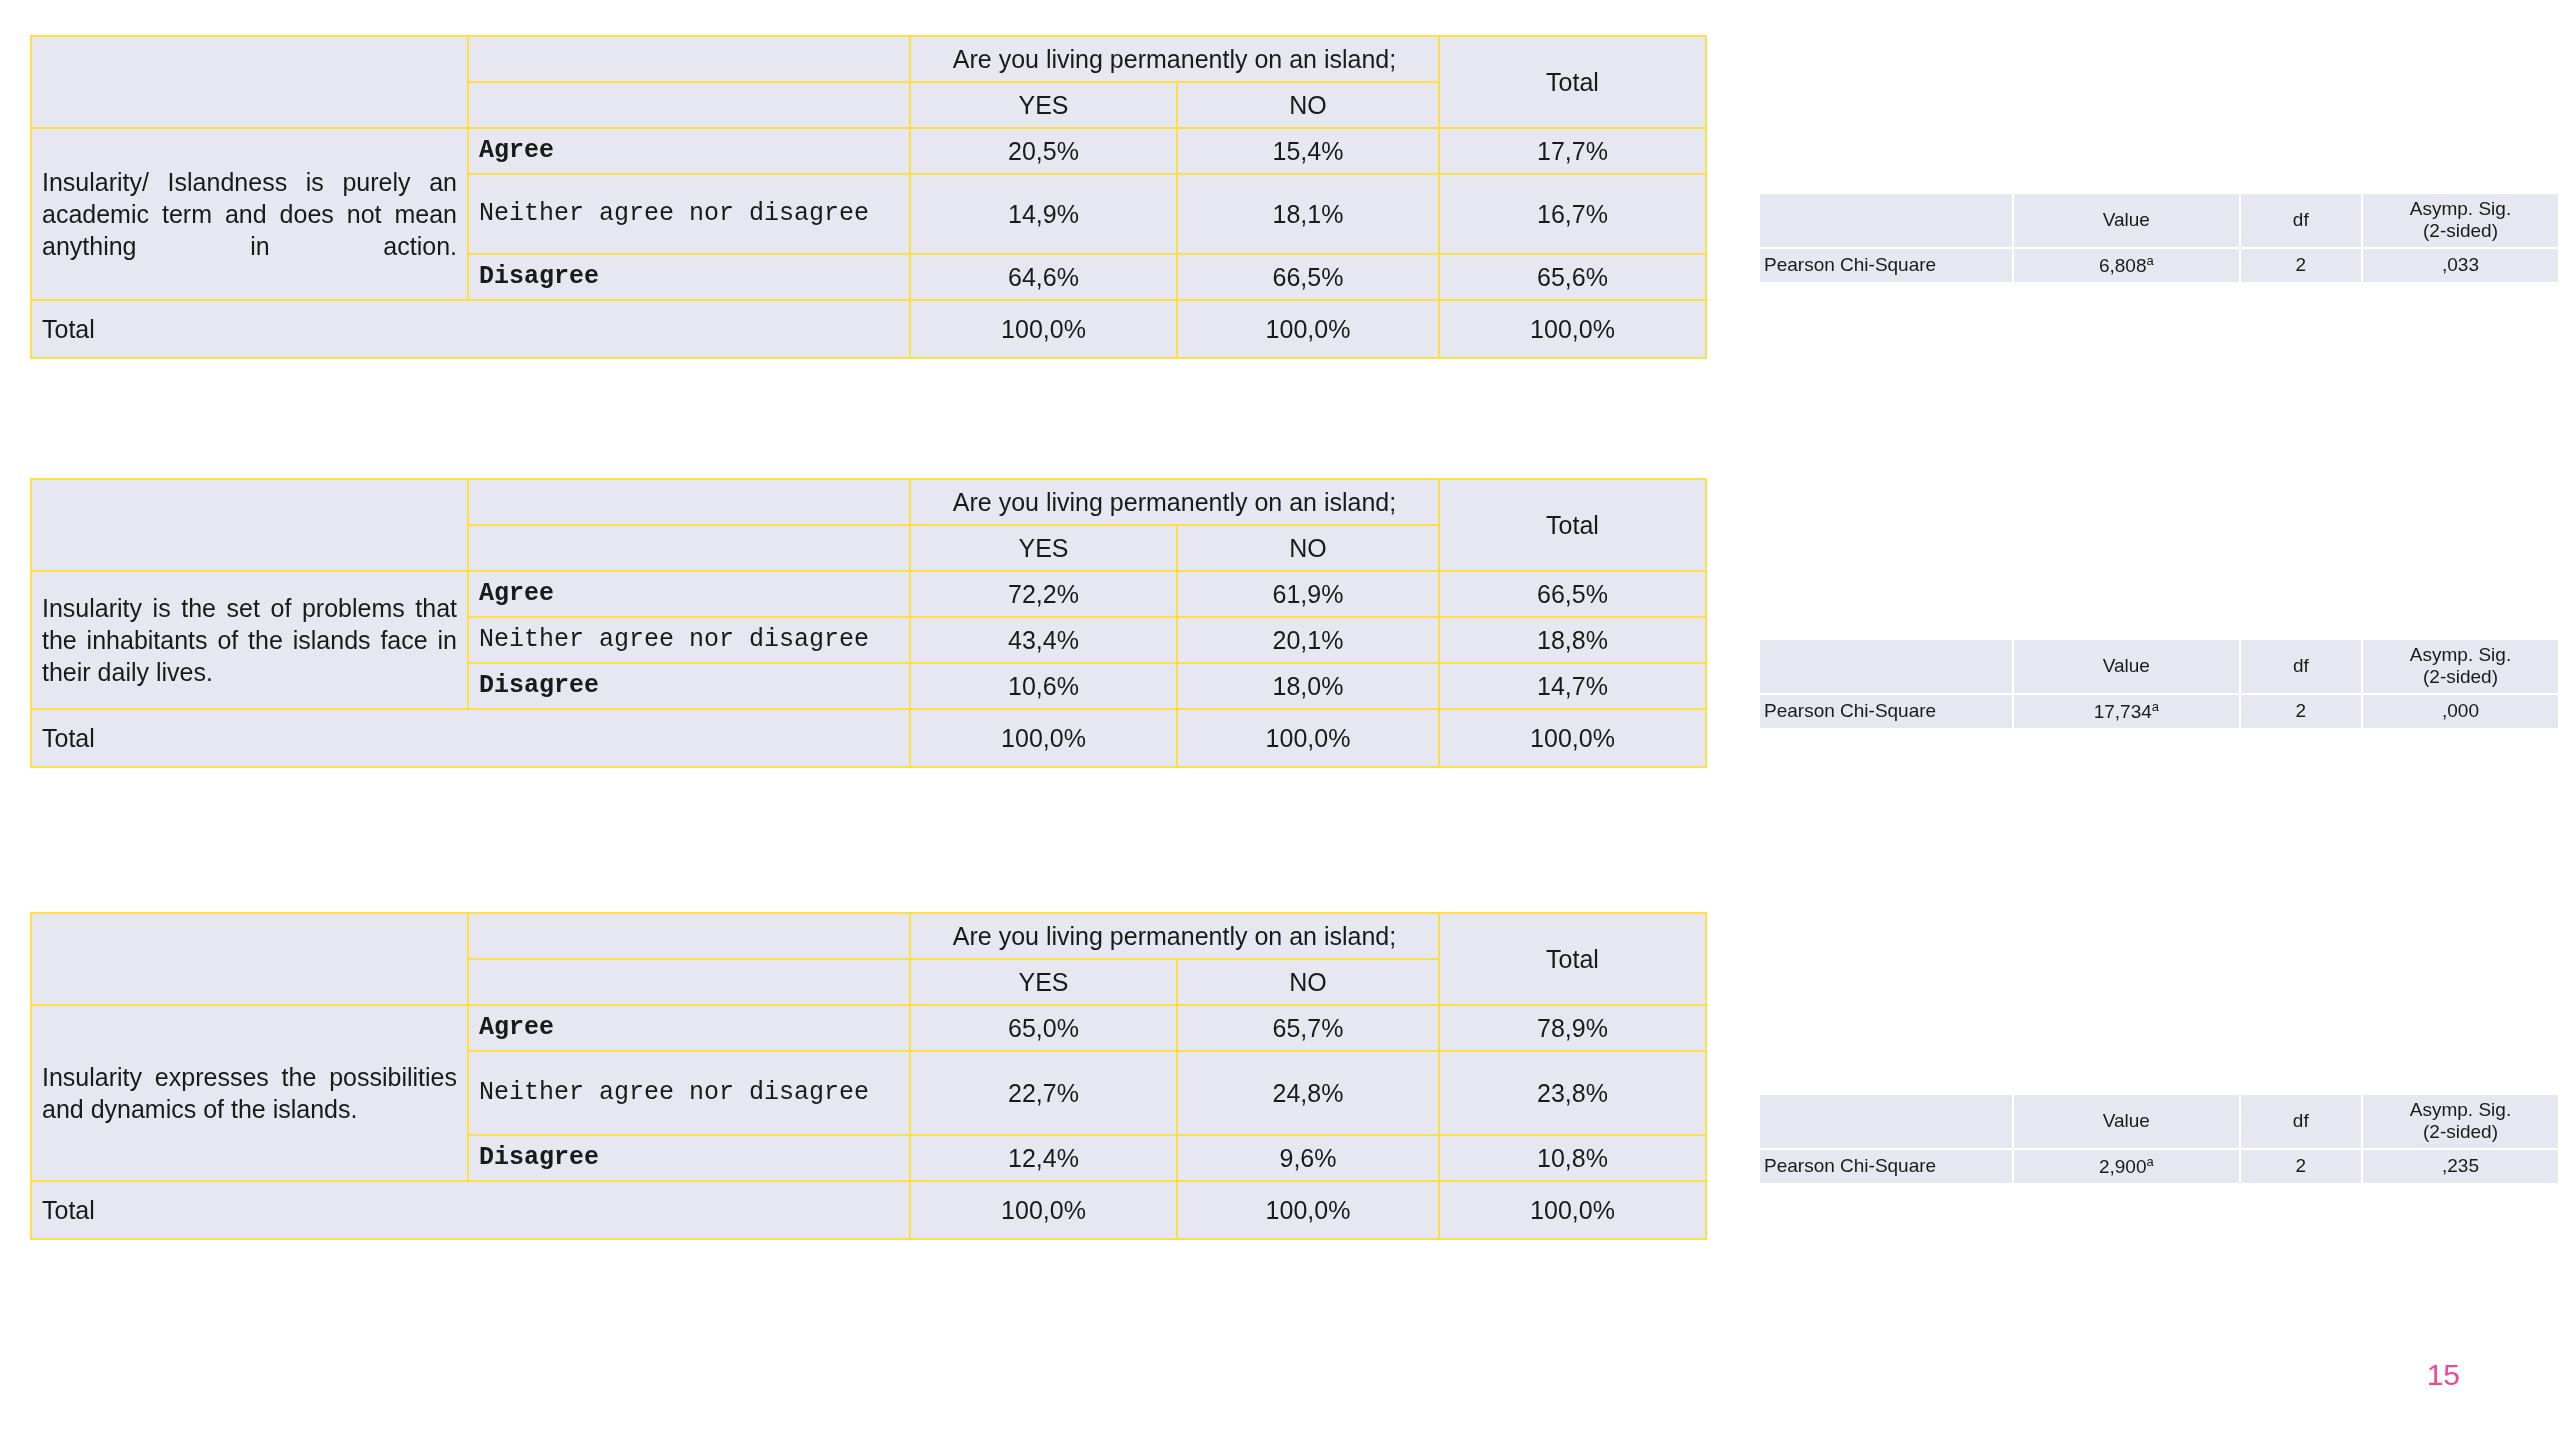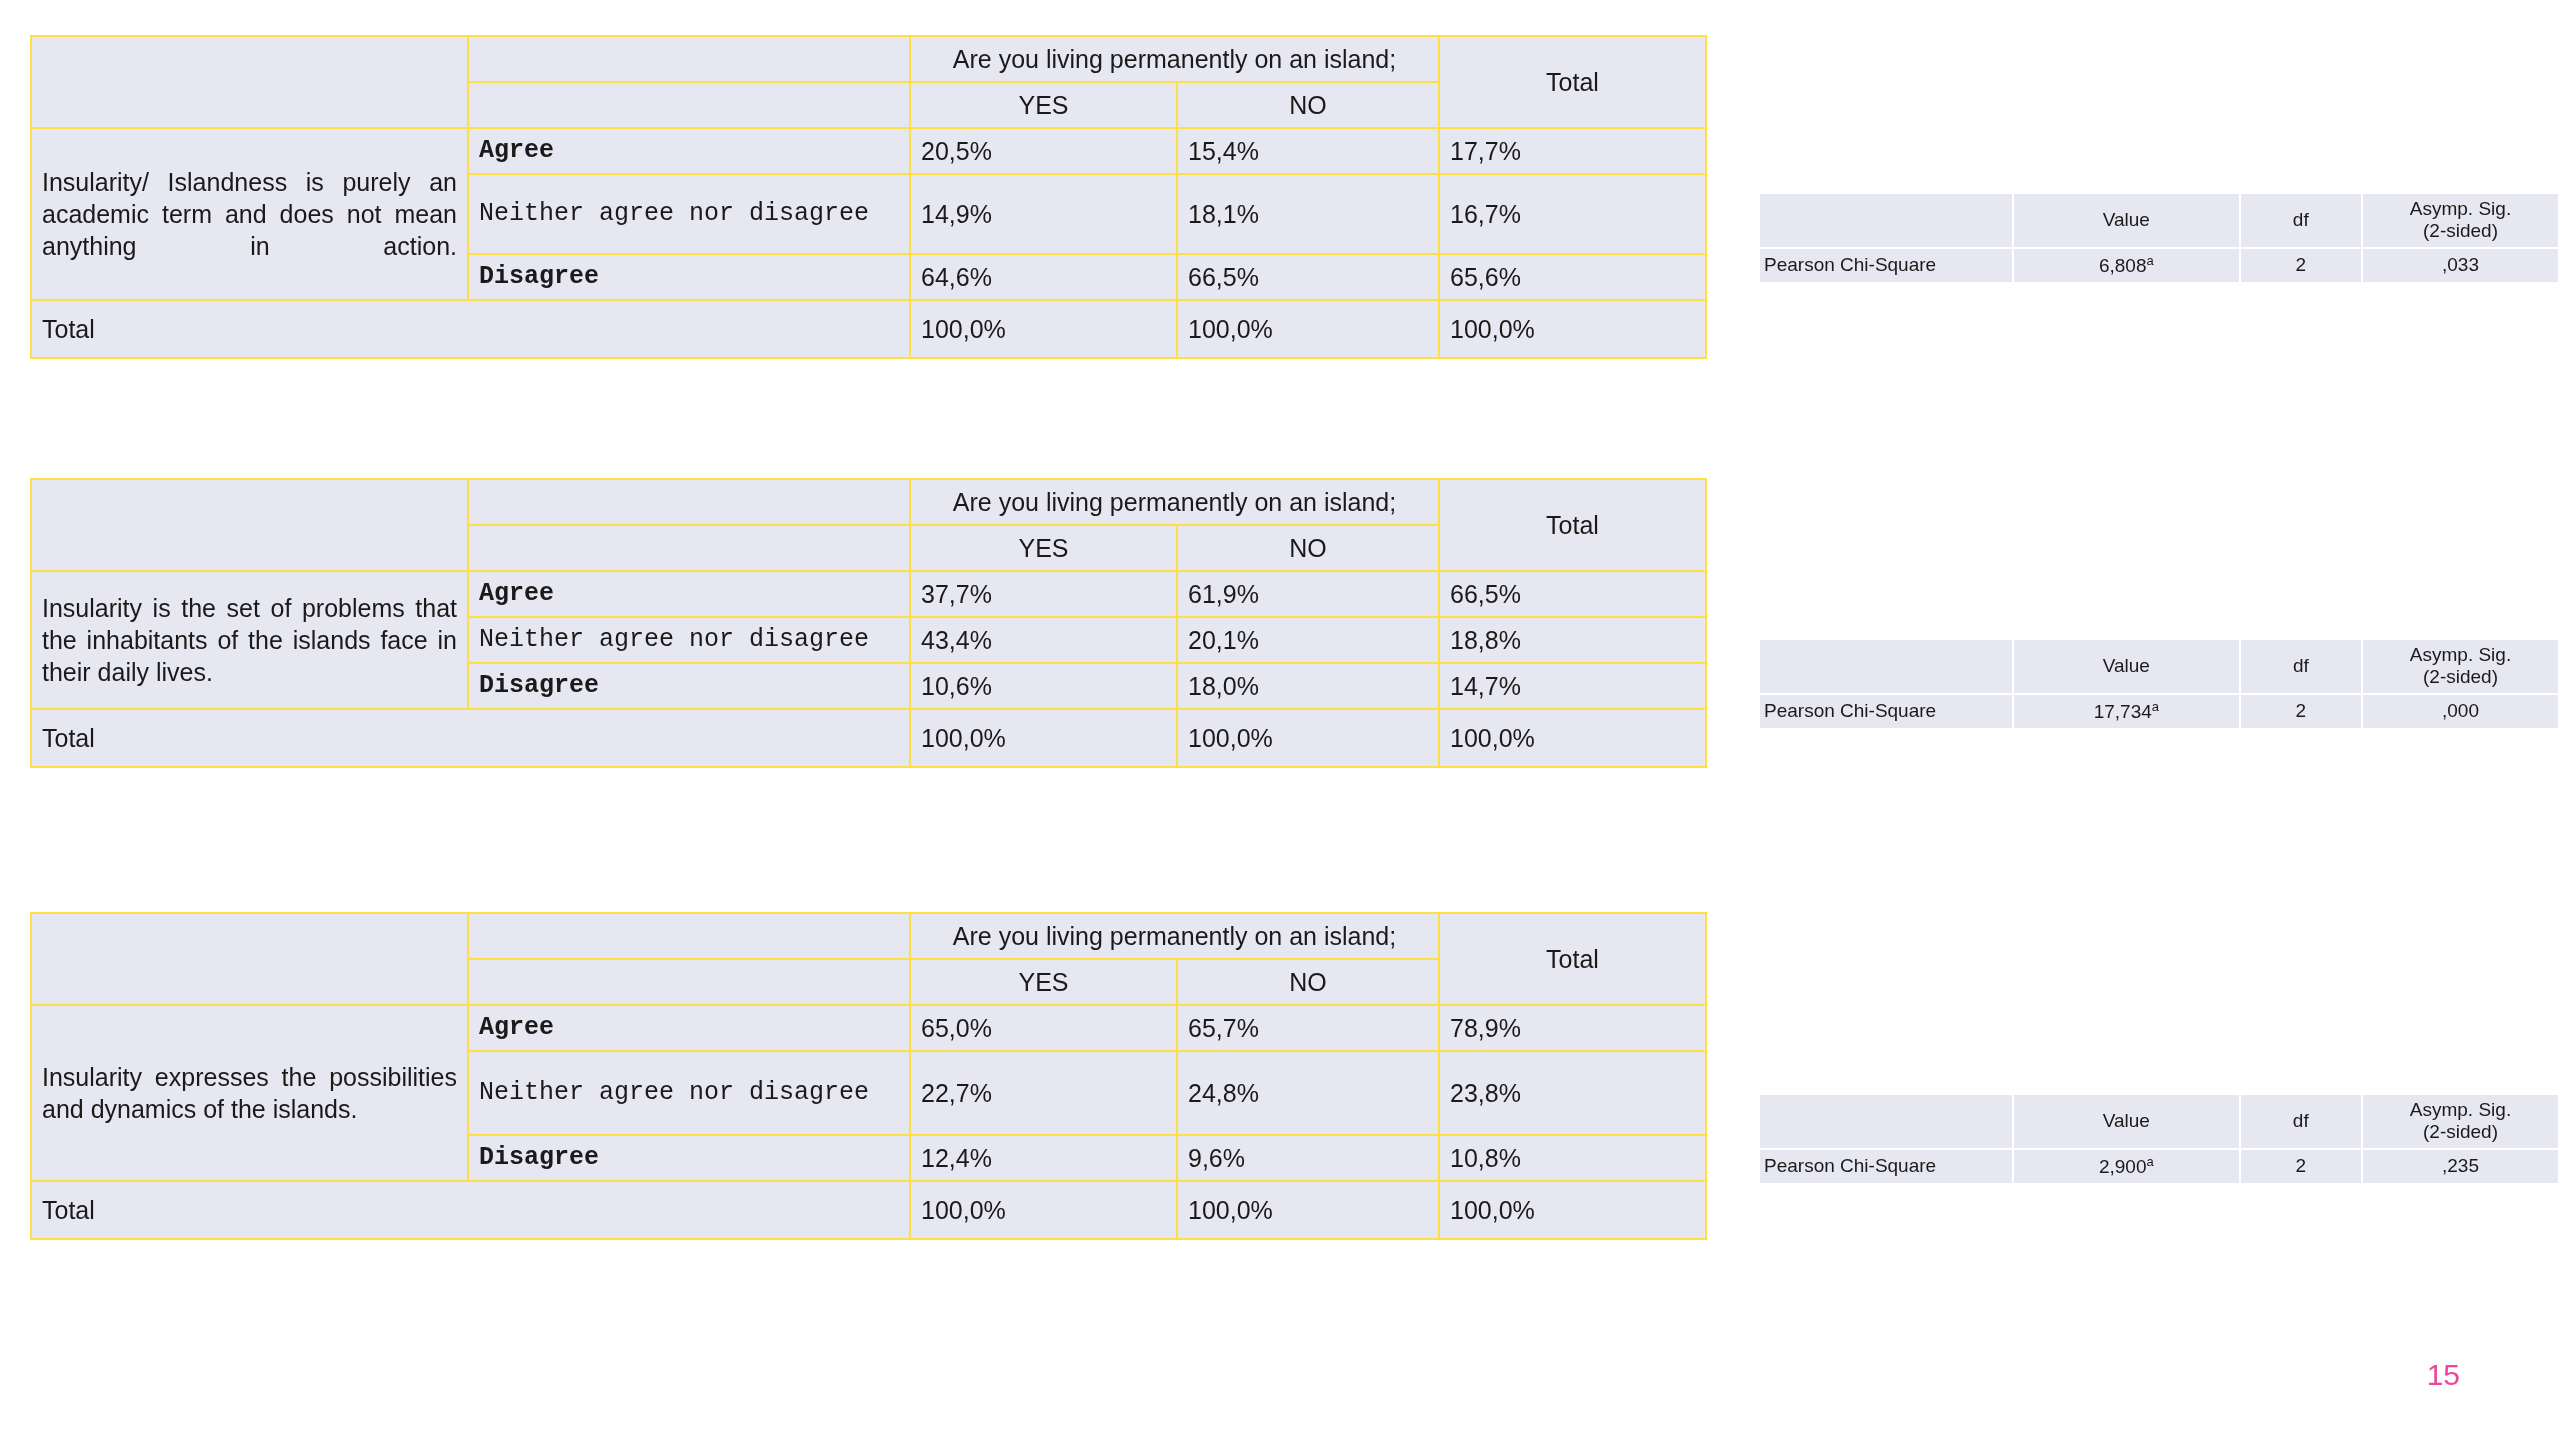--- a/index.html
+++ b/index.html
@@ -70,20 +70,21 @@
     text-align: justify;
     text-align-last: left;
   }
   .resp-cell {
     text-align: left;
     font-size: 25px;
     font-family: Liberation Mono, monospace;
   }
   .resp-cell.bold { font-weight: bold; }
   .num-cell {
+    text-align: center;
     font-size: 25px;
   }
   .total-label {
     text-align: left;
     font-size: 25px;
     padding-left: 18px;
   }
 
   
   .chi-block { position: absolute; }
@@ -220,21 +221,21 @@
           <td class="hdr-sub" rowspan="2">Total</td>
         </tr>
         <tr>
           <td class="blank"></td>
           <td class="hdr-sub">YES</td>
           <td class="hdr-sub">NO</td>
         </tr>
         <tr>
           <td class="stmt-cell narrow-last" rowspan="3">Insularity is the set of problems that the inhabitants of the islands face in their daily lives.</td>
           <td class="resp-cell bold">Agree</td>
-          <td class="num-cell">37,7%</td>
+          <td class="num-cell">72,2%</td>
           <td class="num-cell">61,9%</td>
           <td class="num-cell">66,5%</td>
         </tr>
         <tr>
           <td class="resp-cell">Neither agree nor disagree</td>
           <td class="num-cell">43,4%</td>
           <td class="num-cell">20,1%</td>
           <td class="num-cell">18,8%</td>
         </tr>
         <tr>

